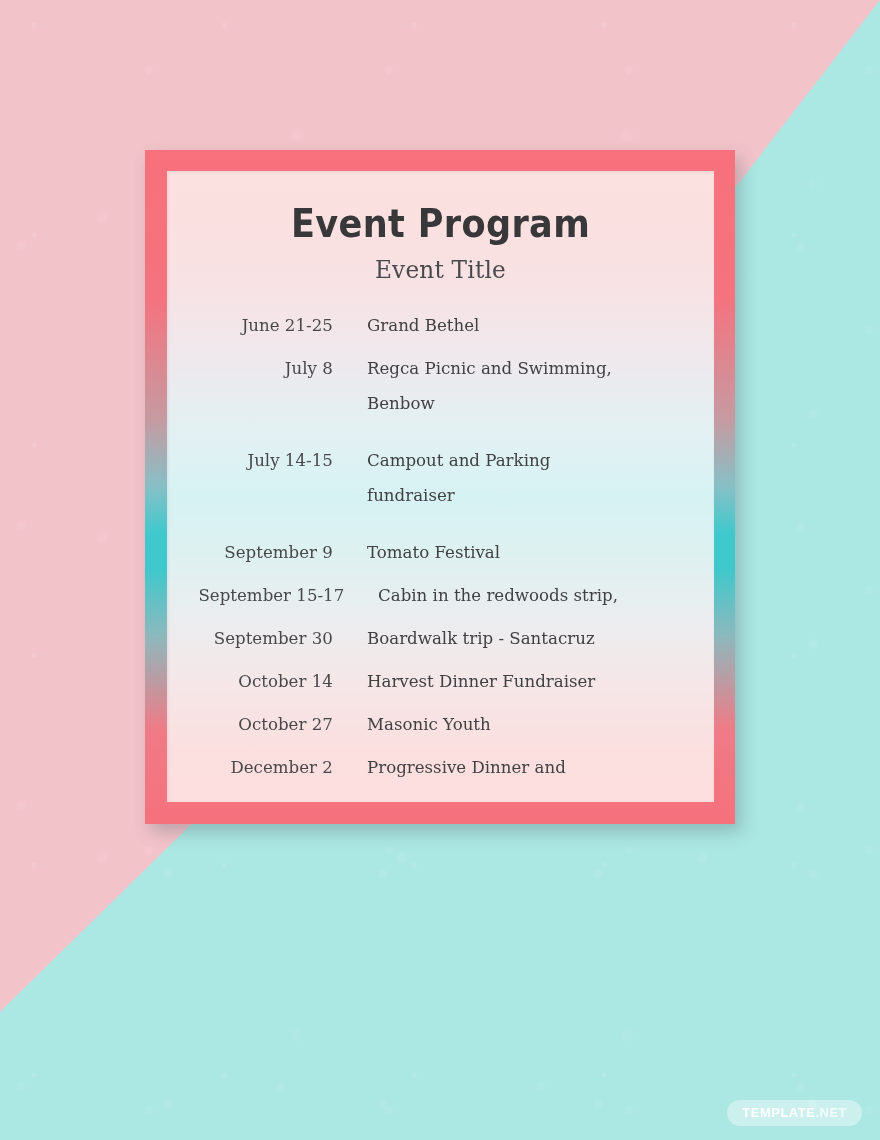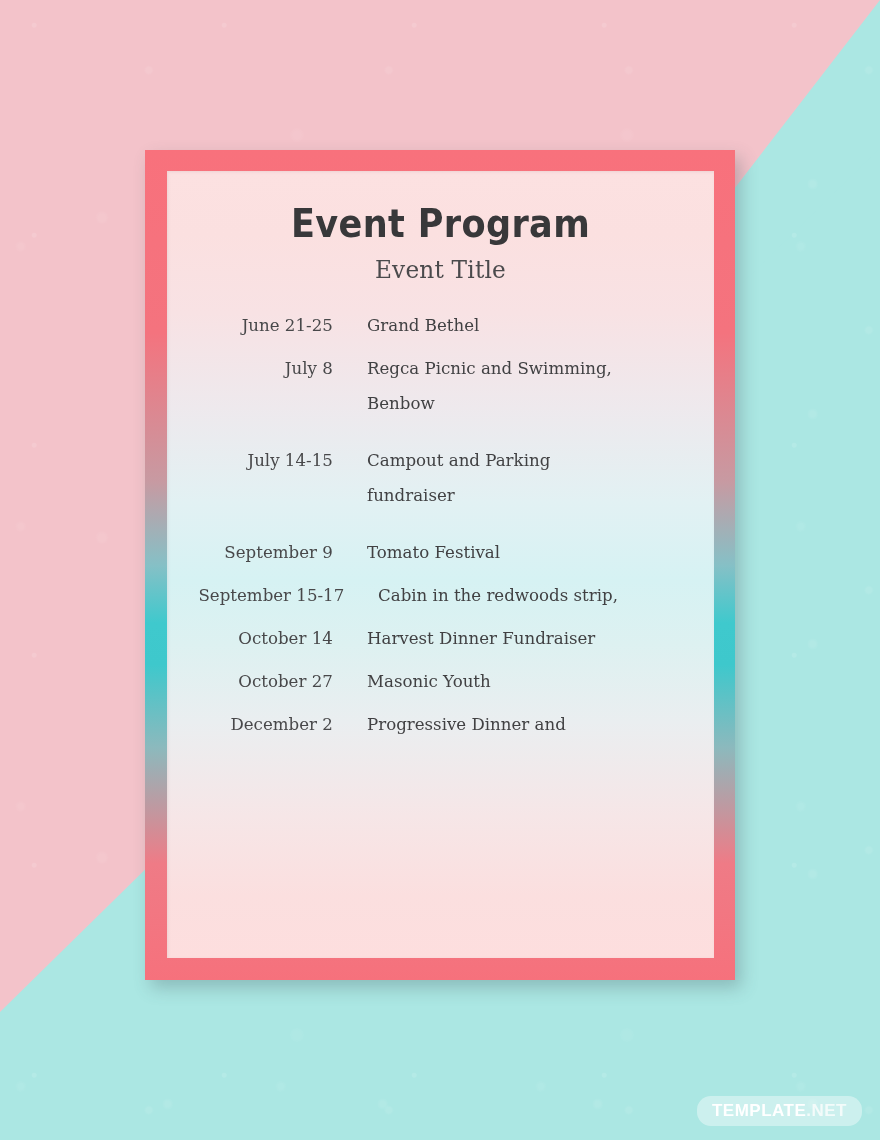--- a/index.html
+++ b/index.html
@@ -51,21 +51,21 @@
       radial-gradient(circle at 90% 45%, rgba(255,255,255,.26) 0 4px, transparent 8px);
     background-size: 190px 210px, 240px 260px, 300px 320px, 215px 230px, 260px 280px, 330px 300px;
   }
 
   
   #program-card {
     position: absolute;
     left: 145px;
     top: 150px;
     width: 590px;    
-    height: 830px;   
+    height: 674px;   
     box-sizing: border-box;
     padding: 21px 21px 22px 22px;
     
     background: linear-gradient(180deg,
                 #f8717c 0%,
                 #f4737e 22%,
                 #c79aa2 40%,
                 #86c0c6 50%,
                 #3fc9cd 57%,
                 #3ec8cc 62%,
@@ -162,21 +162,21 @@
   #watermark {
     position: absolute;
     right: 18px;
     bottom: 14px;
     display: flex;
     align-items: center;
     padding: 6px 15px 7px 15px;
     border-radius: 14px;
     background: rgba(255,255,255,.40);
     font-family: "Liberation Sans", sans-serif;
-    font-size: 17px;
+    font-size: 13px;
     letter-spacing: .5px;
     line-height: 1;
     user-select: none;
   }
   #watermark .wm-strong { color: #ffffff; font-weight: 700; }
   #watermark .wm-light  { color: #f3fbfa; font-weight: 700; }
 </style>
 </head>
 <body>
 
@@ -221,20 +221,26 @@
               <span class="evt-line">Tomato Festival</span>
             </div>
           </div>
           <div class="schedule-row">
             <div class="row-date">September 15-17</div>
             <div class="row-event">
               <span class="evt-line">Cabin in the redwoods strip,</span>
             </div>
           </div>
           <div class="schedule-row">
+            <div class="row-date">September 30</div>
+            <div class="row-event">
+              <span class="evt-line">Boardwalk trip - Santacruz</span>
+            </div>
+          </div>
+          <div class="schedule-row">
             <div class="row-date">October 14</div>
             <div class="row-event">
               <span class="evt-line">Harvest Dinner Fundraiser</span>
             </div>
           </div>
           <div class="schedule-row">
             <div class="row-date">October 27</div>
             <div class="row-event">
               <span class="evt-line">Masonic Youth</span>
             </div>

